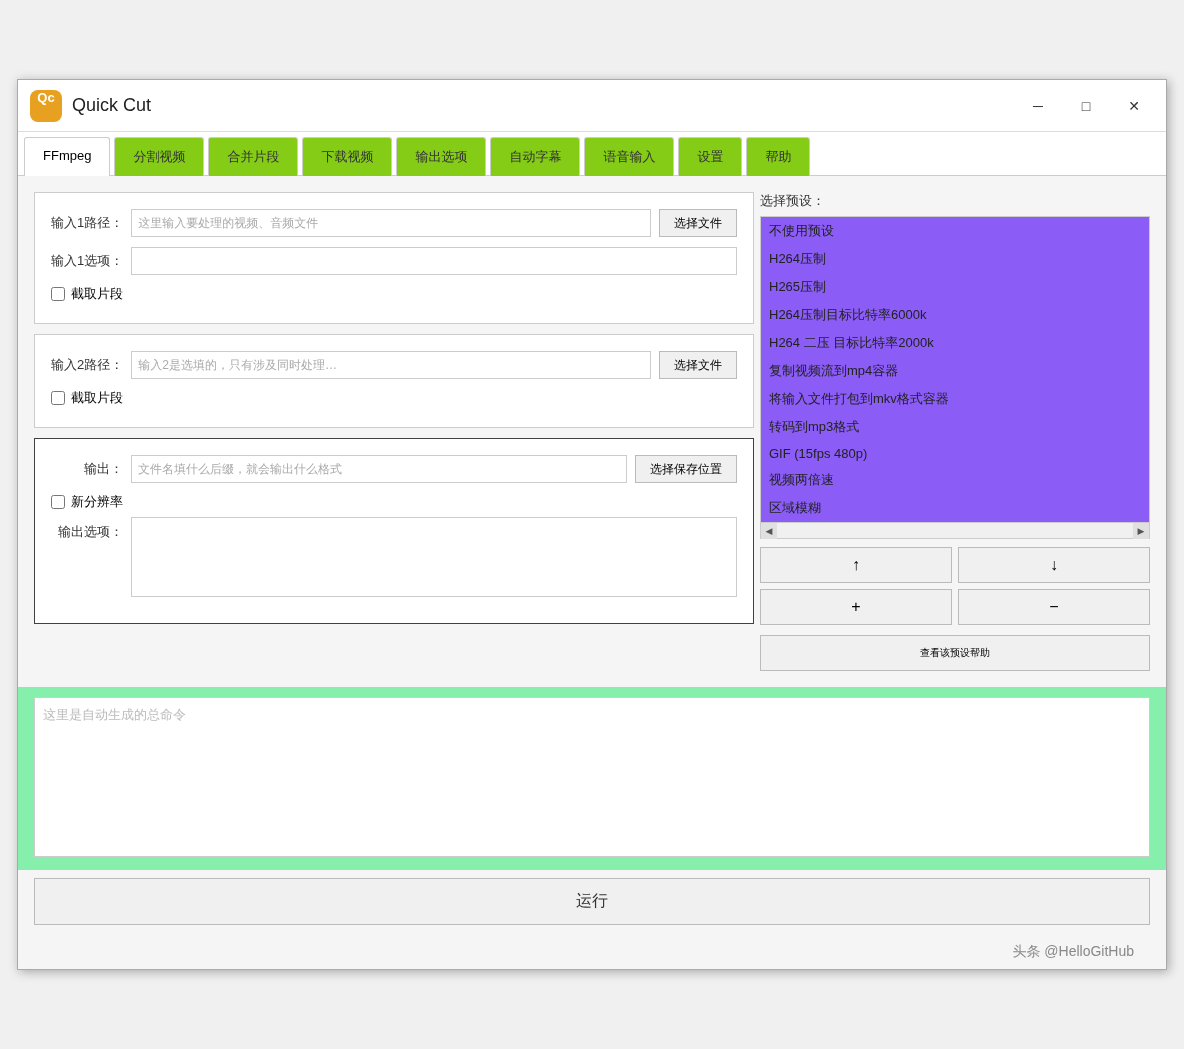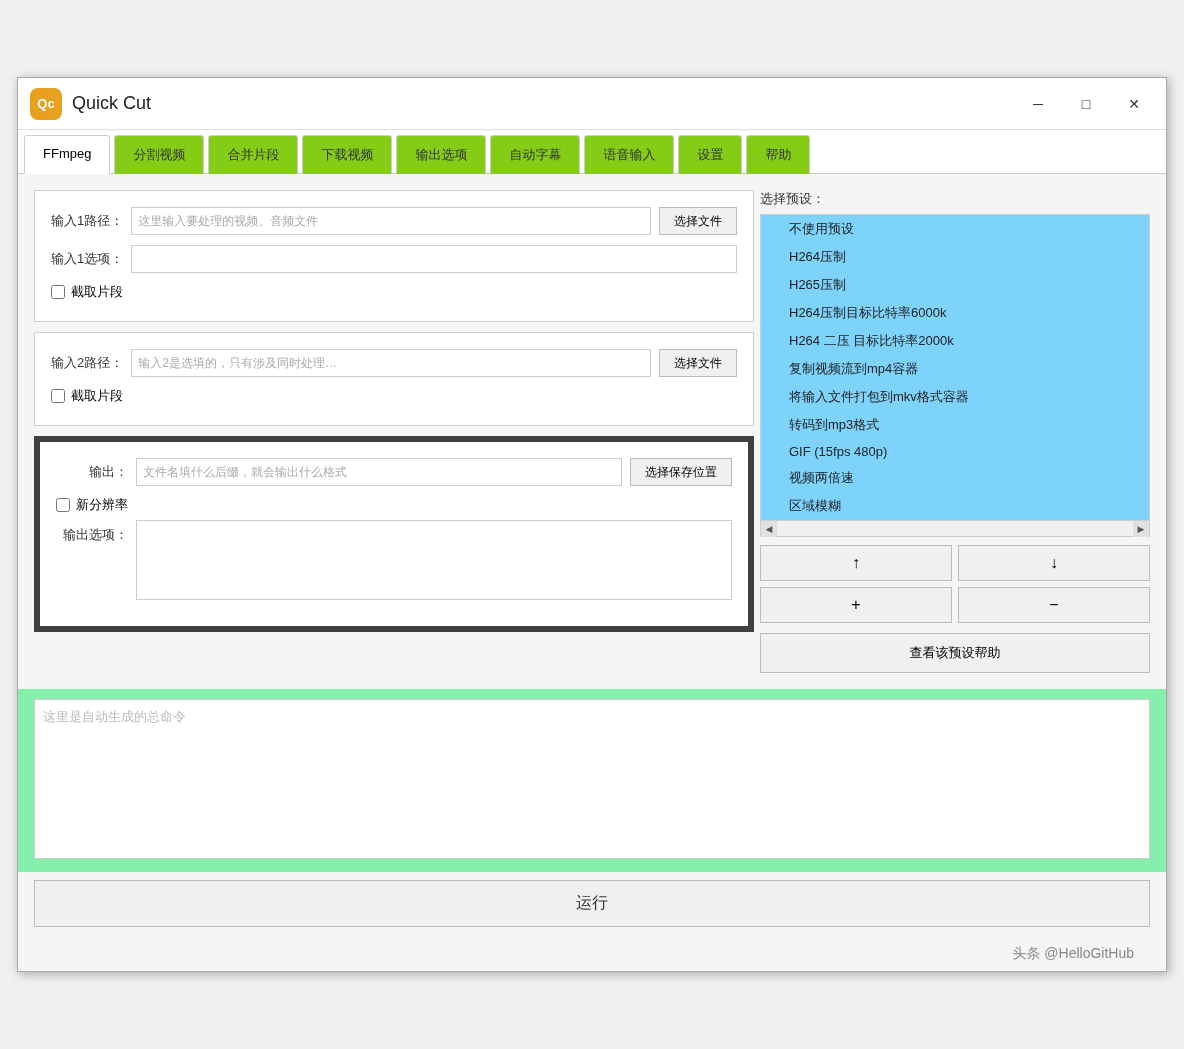--- a/index.html
+++ b/index.html
@@ -41,21 +41,21 @@
       align-items: center;
       gap: 10px;
     }
 
     .app-icon {
       width: 32px;
       height: 32px;
       background: #e8a020;
       border-radius: 8px;
       display: flex;
-      align-items: center;
+      align-items: flex-start;
       justify-content: center;
       color: white;
       font-weight: bold;
       font-size: 13px;
     }
 
     .app-title {
       font-size: 18px;
       font-weight: 400;
       color: #222;
@@ -185,21 +185,21 @@
     }
 
     .checkbox-row input[type="checkbox"] {
       width: 14px;
       height: 14px;
     }
 
     
     .output-section {
       background: #fff;
-      border: 6px solid #404040;
+      border: 1px solid #404040;
       padding: 16px;
       margin-bottom: 10px;
     }
 
     
     .right-panel {
       width: 390px;
       margin-left: 6px;
       display: flex;
       flex-direction: column;
@@ -207,25 +207,24 @@
 
     .preset-label {
       font-size: 13px;
       color: #333;
       margin-bottom: 6px;
     }
 
     .preset-list {
       flex: 1;
       border: 1px solid #ccc;
-      background: #7dd3fc;
+      background: #8b5cf6;
       height: 280px;
       overflow-y: scroll;
       overflow-x: hidden;
-      padding-left: 20px;
     }
 
     .preset-item {
       padding: 5px 8px;
       font-size: 13px;
       color: #222;
       cursor: pointer;
       border-bottom: none;
     }
 
@@ -251,21 +250,21 @@
       font-family: inherit;
       text-align: center;
     }
 
     .preset-btn-full {
       width: 100%;
       padding: 10px;
       background: #f0f0f0;
       border: 1px solid #bbb;
       cursor: pointer;
-      font-size: 13px;
+      font-size: 10px;
       font-family: inherit;
       text-align: center;
       margin-top: 4px;
     }
 
     
     .command-area {
       padding: 10px 16px;
       background: #86efac;
     }

